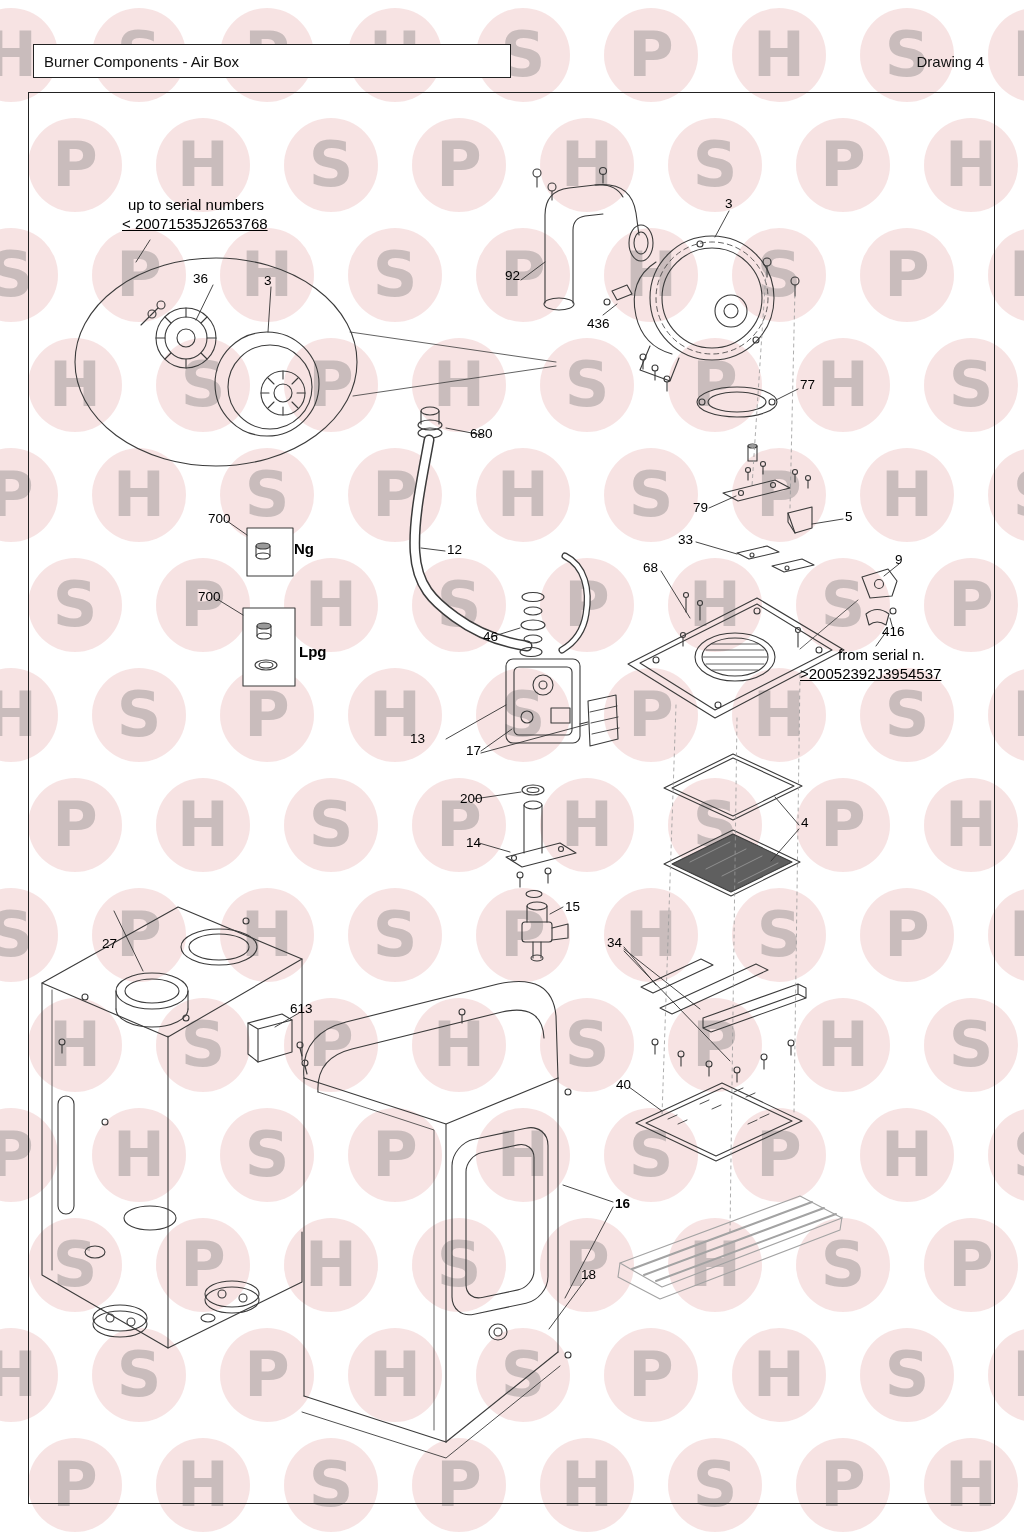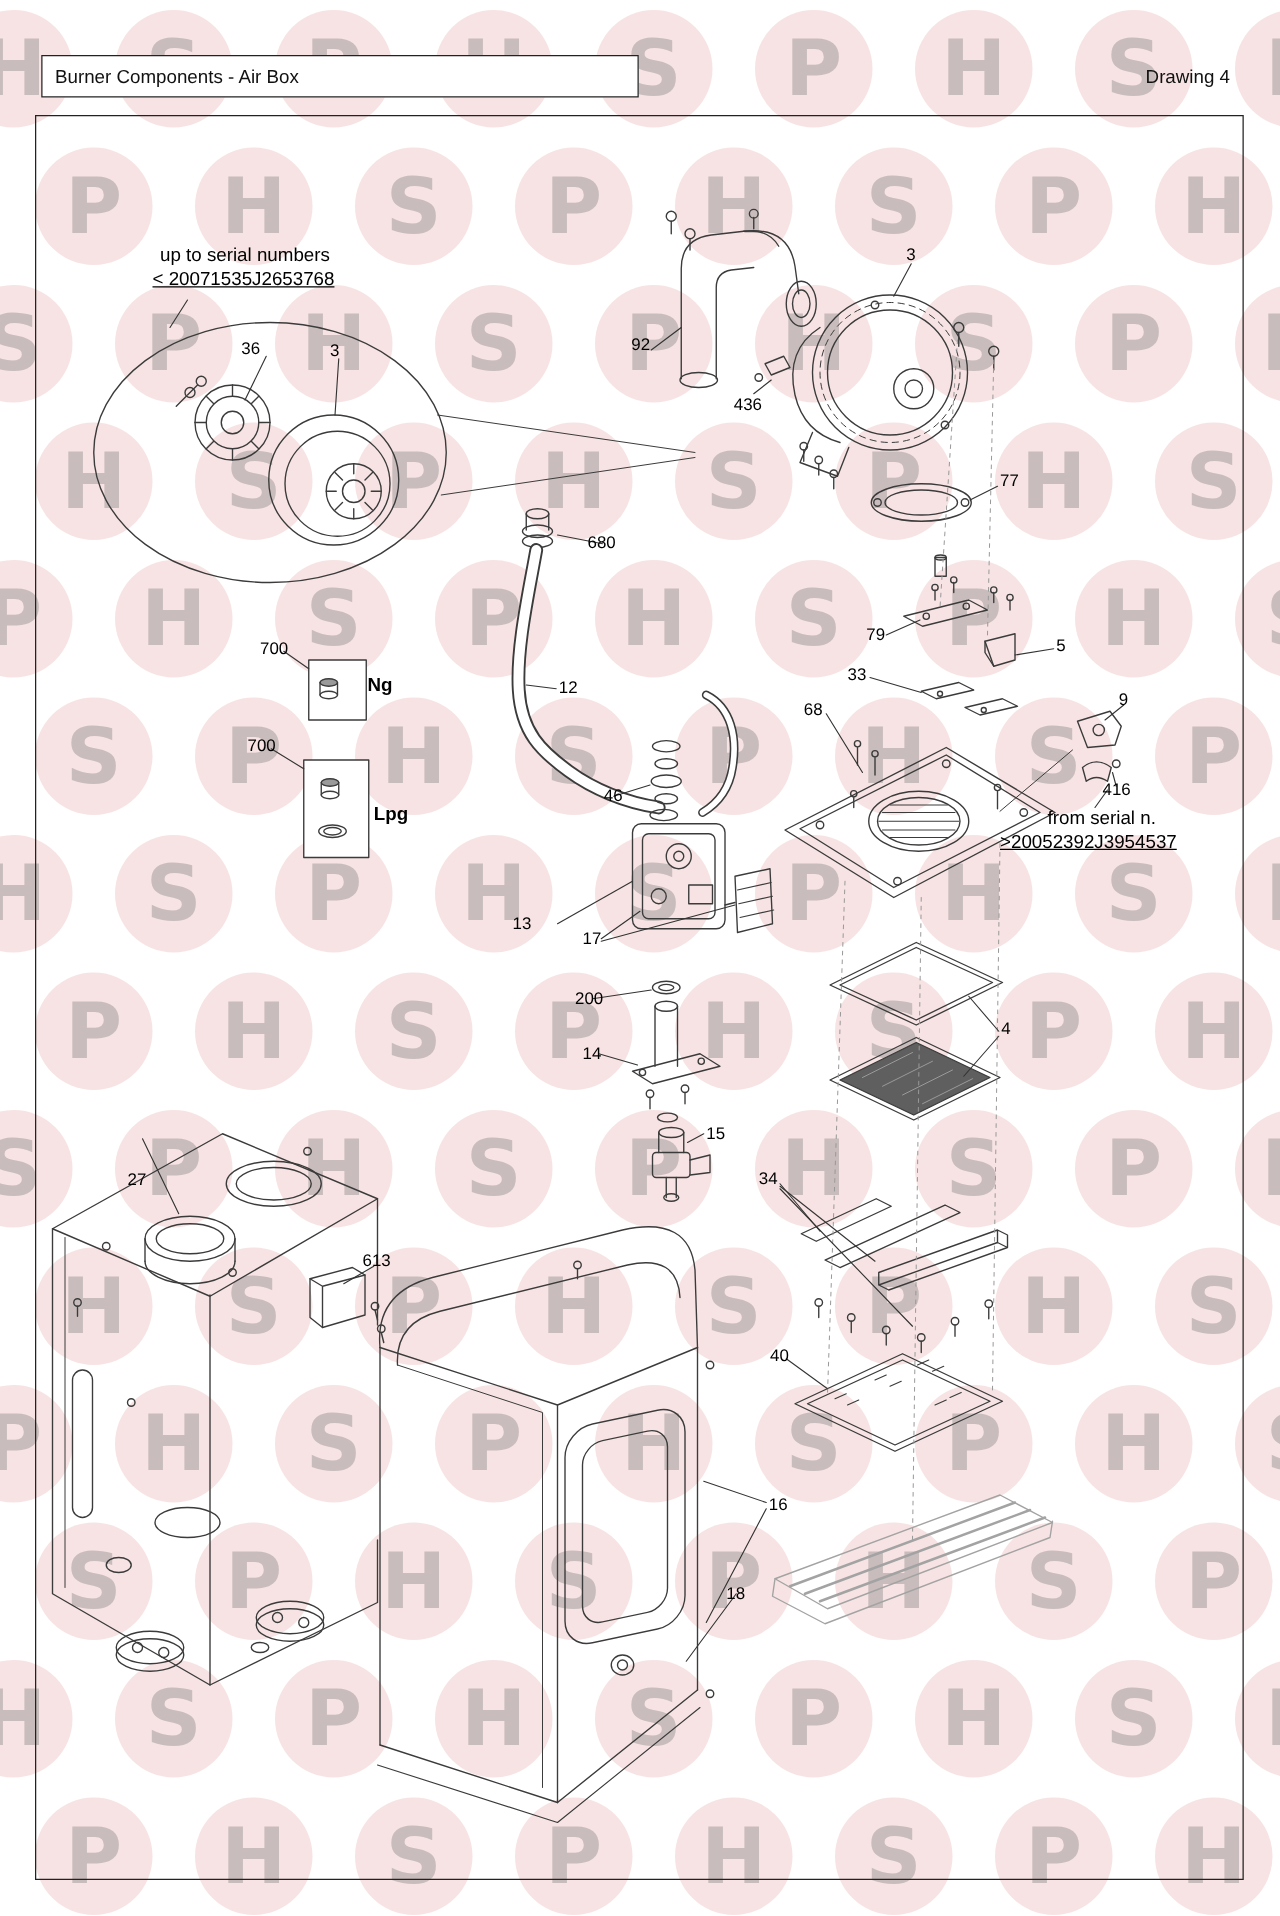--- a/index.html
+++ b/index.html
@@ -761,17 +761,17 @@
       <div class="callout" style="left: 410px; top: 731px;">13</div>
       <div class="callout" style="left: 466px; top: 743px;">17</div>
       <div class="callout" style="left: 460px; top: 791px;">200</div>
       <div class="callout" style="left: 466px; top: 835px;">14</div>
       <div class="callout" style="left: 565px; top: 899px;">15</div>
       <div class="callout" style="left: 102px; top: 897px; margin-top: 39px;">27</div>
       <div class="callout" style="left: 290px; top: 1001px;">613</div>
       <div class="callout" style="left: 607px; top: 935px;">34</div>
       <div class="callout" style="left: 801px; top: 815px;">4</div>
       <div class="callout" style="left: 616px; top: 1077px;">40</div>
-      <div class="callout" style="left: 615px; top: 1196px;">16</div>
+      <div class="callout" style="left: 615px; top: 1196px; font-weight: bold;">16</div>
       <div class="callout" style="left: 581px; top: 1267px;">18</div>
     </div>
 
 </div>
 
 </body></html>

